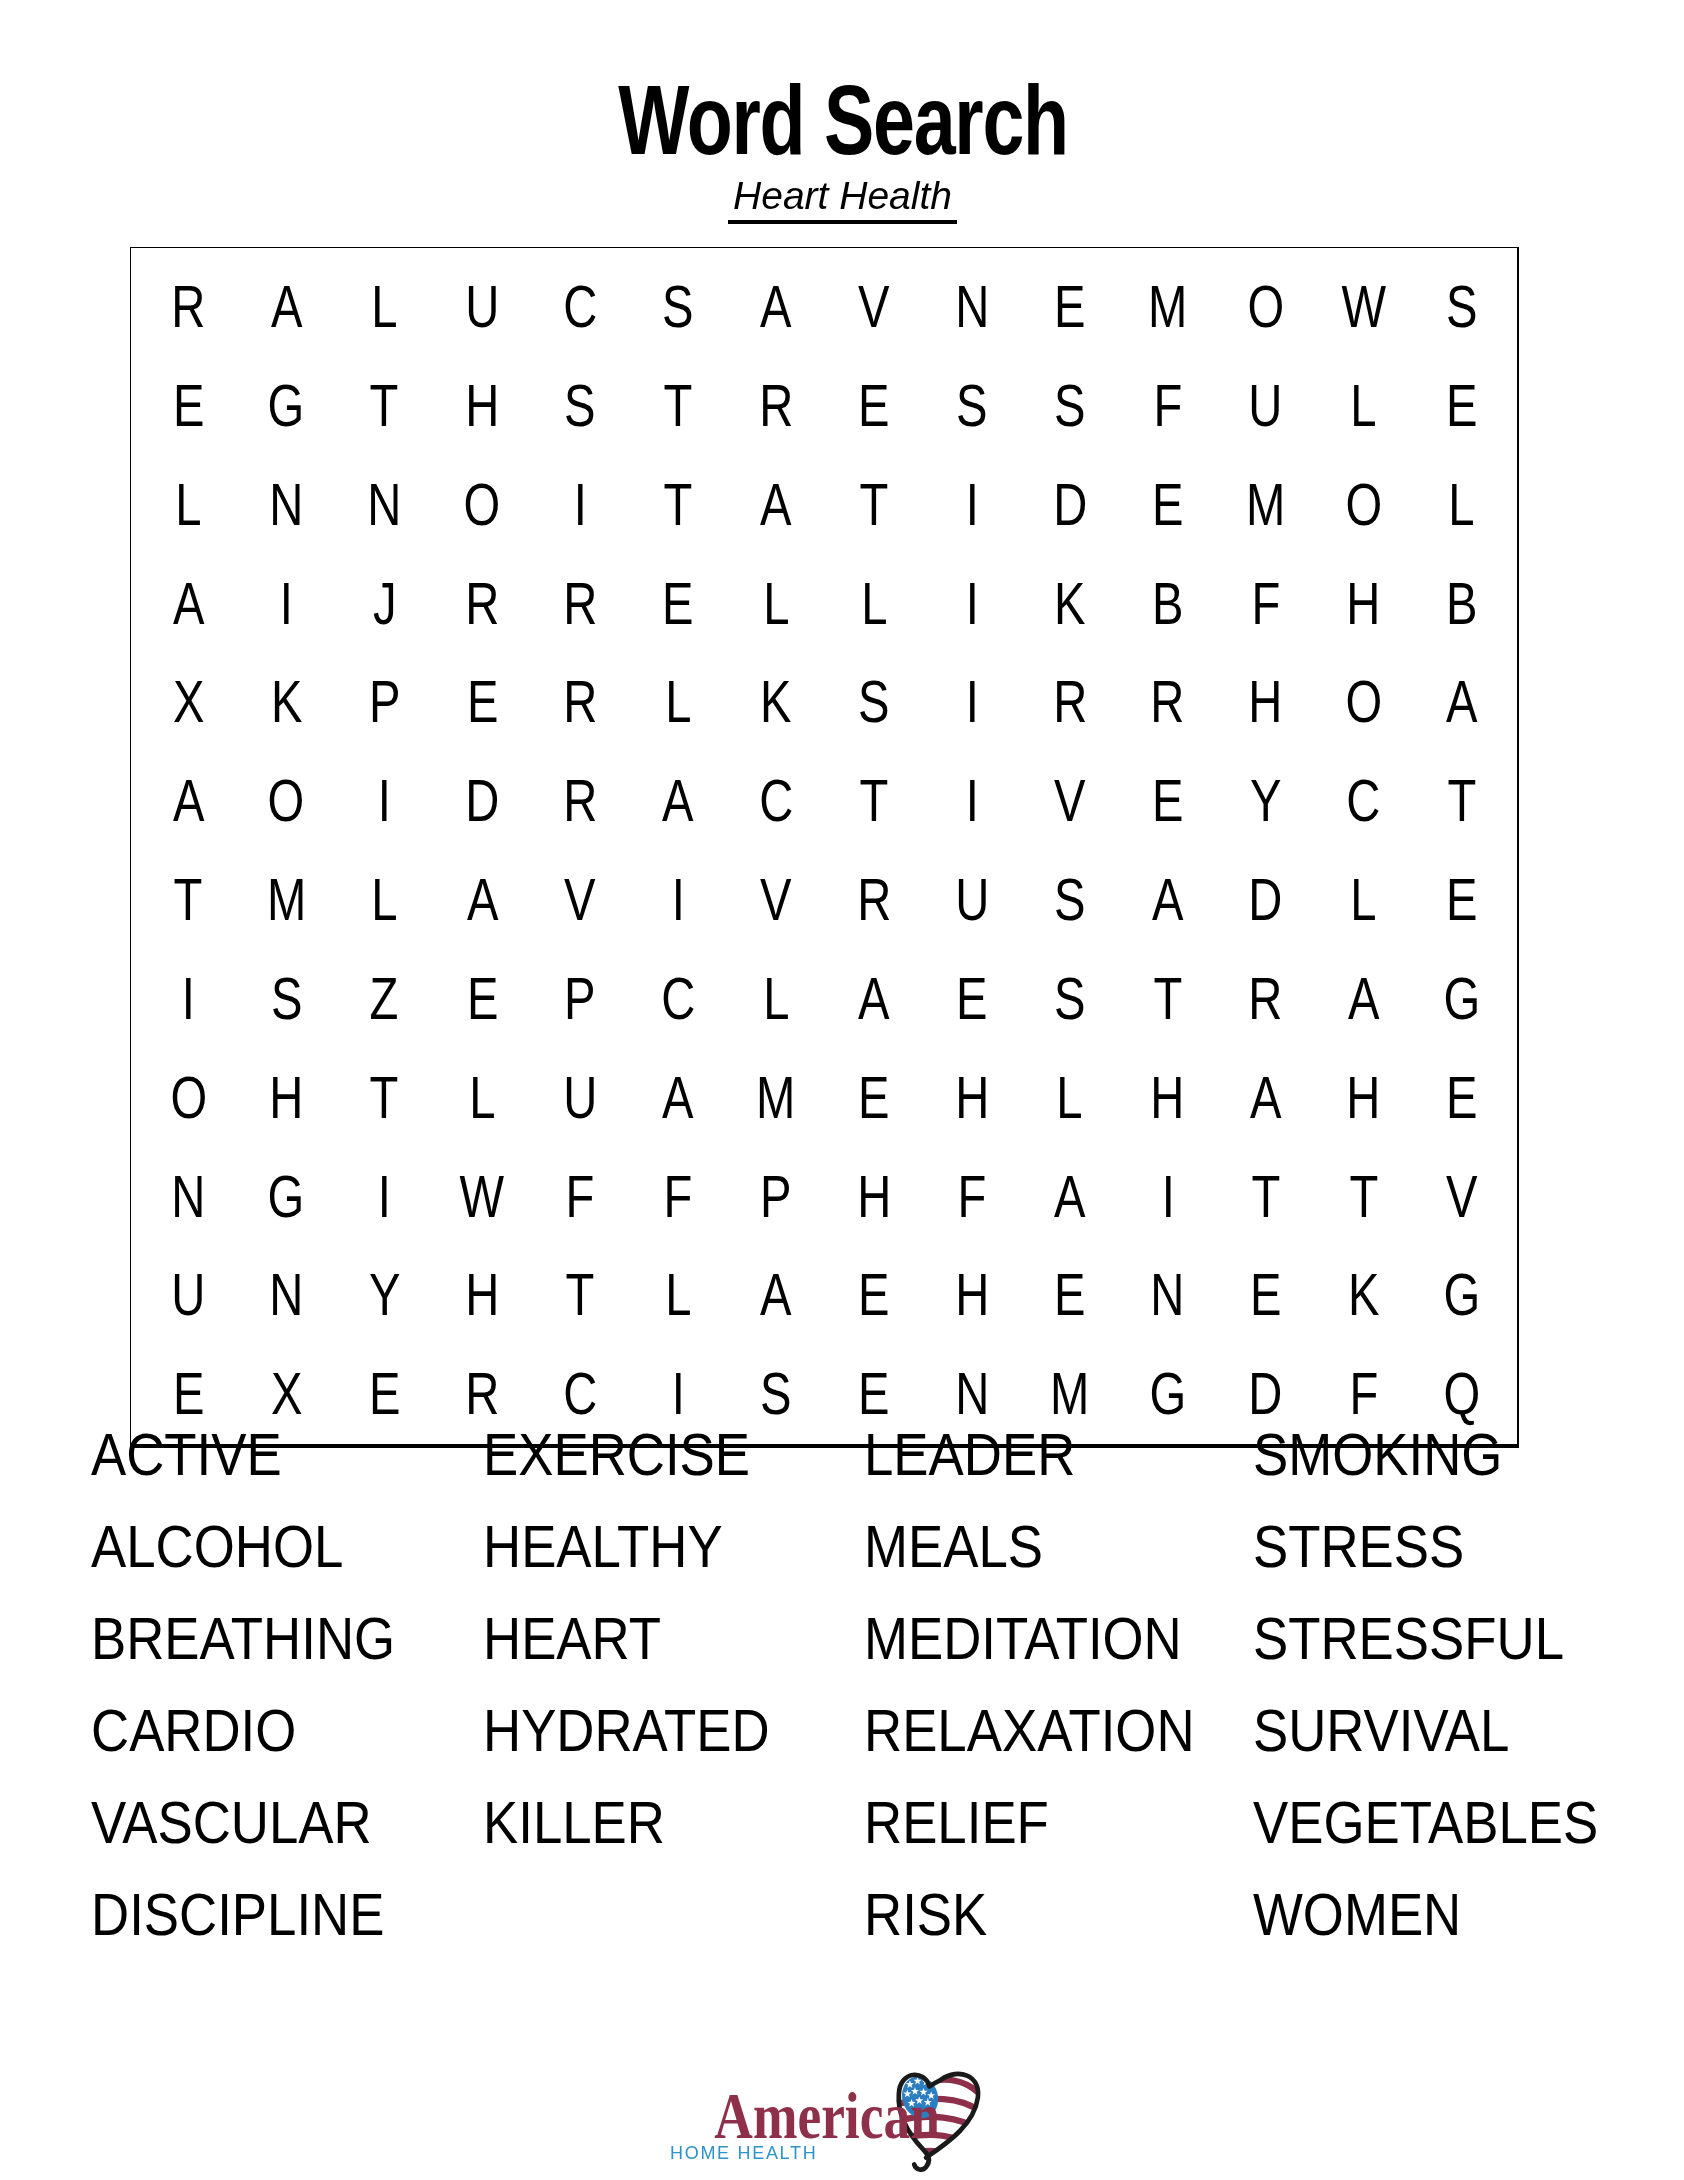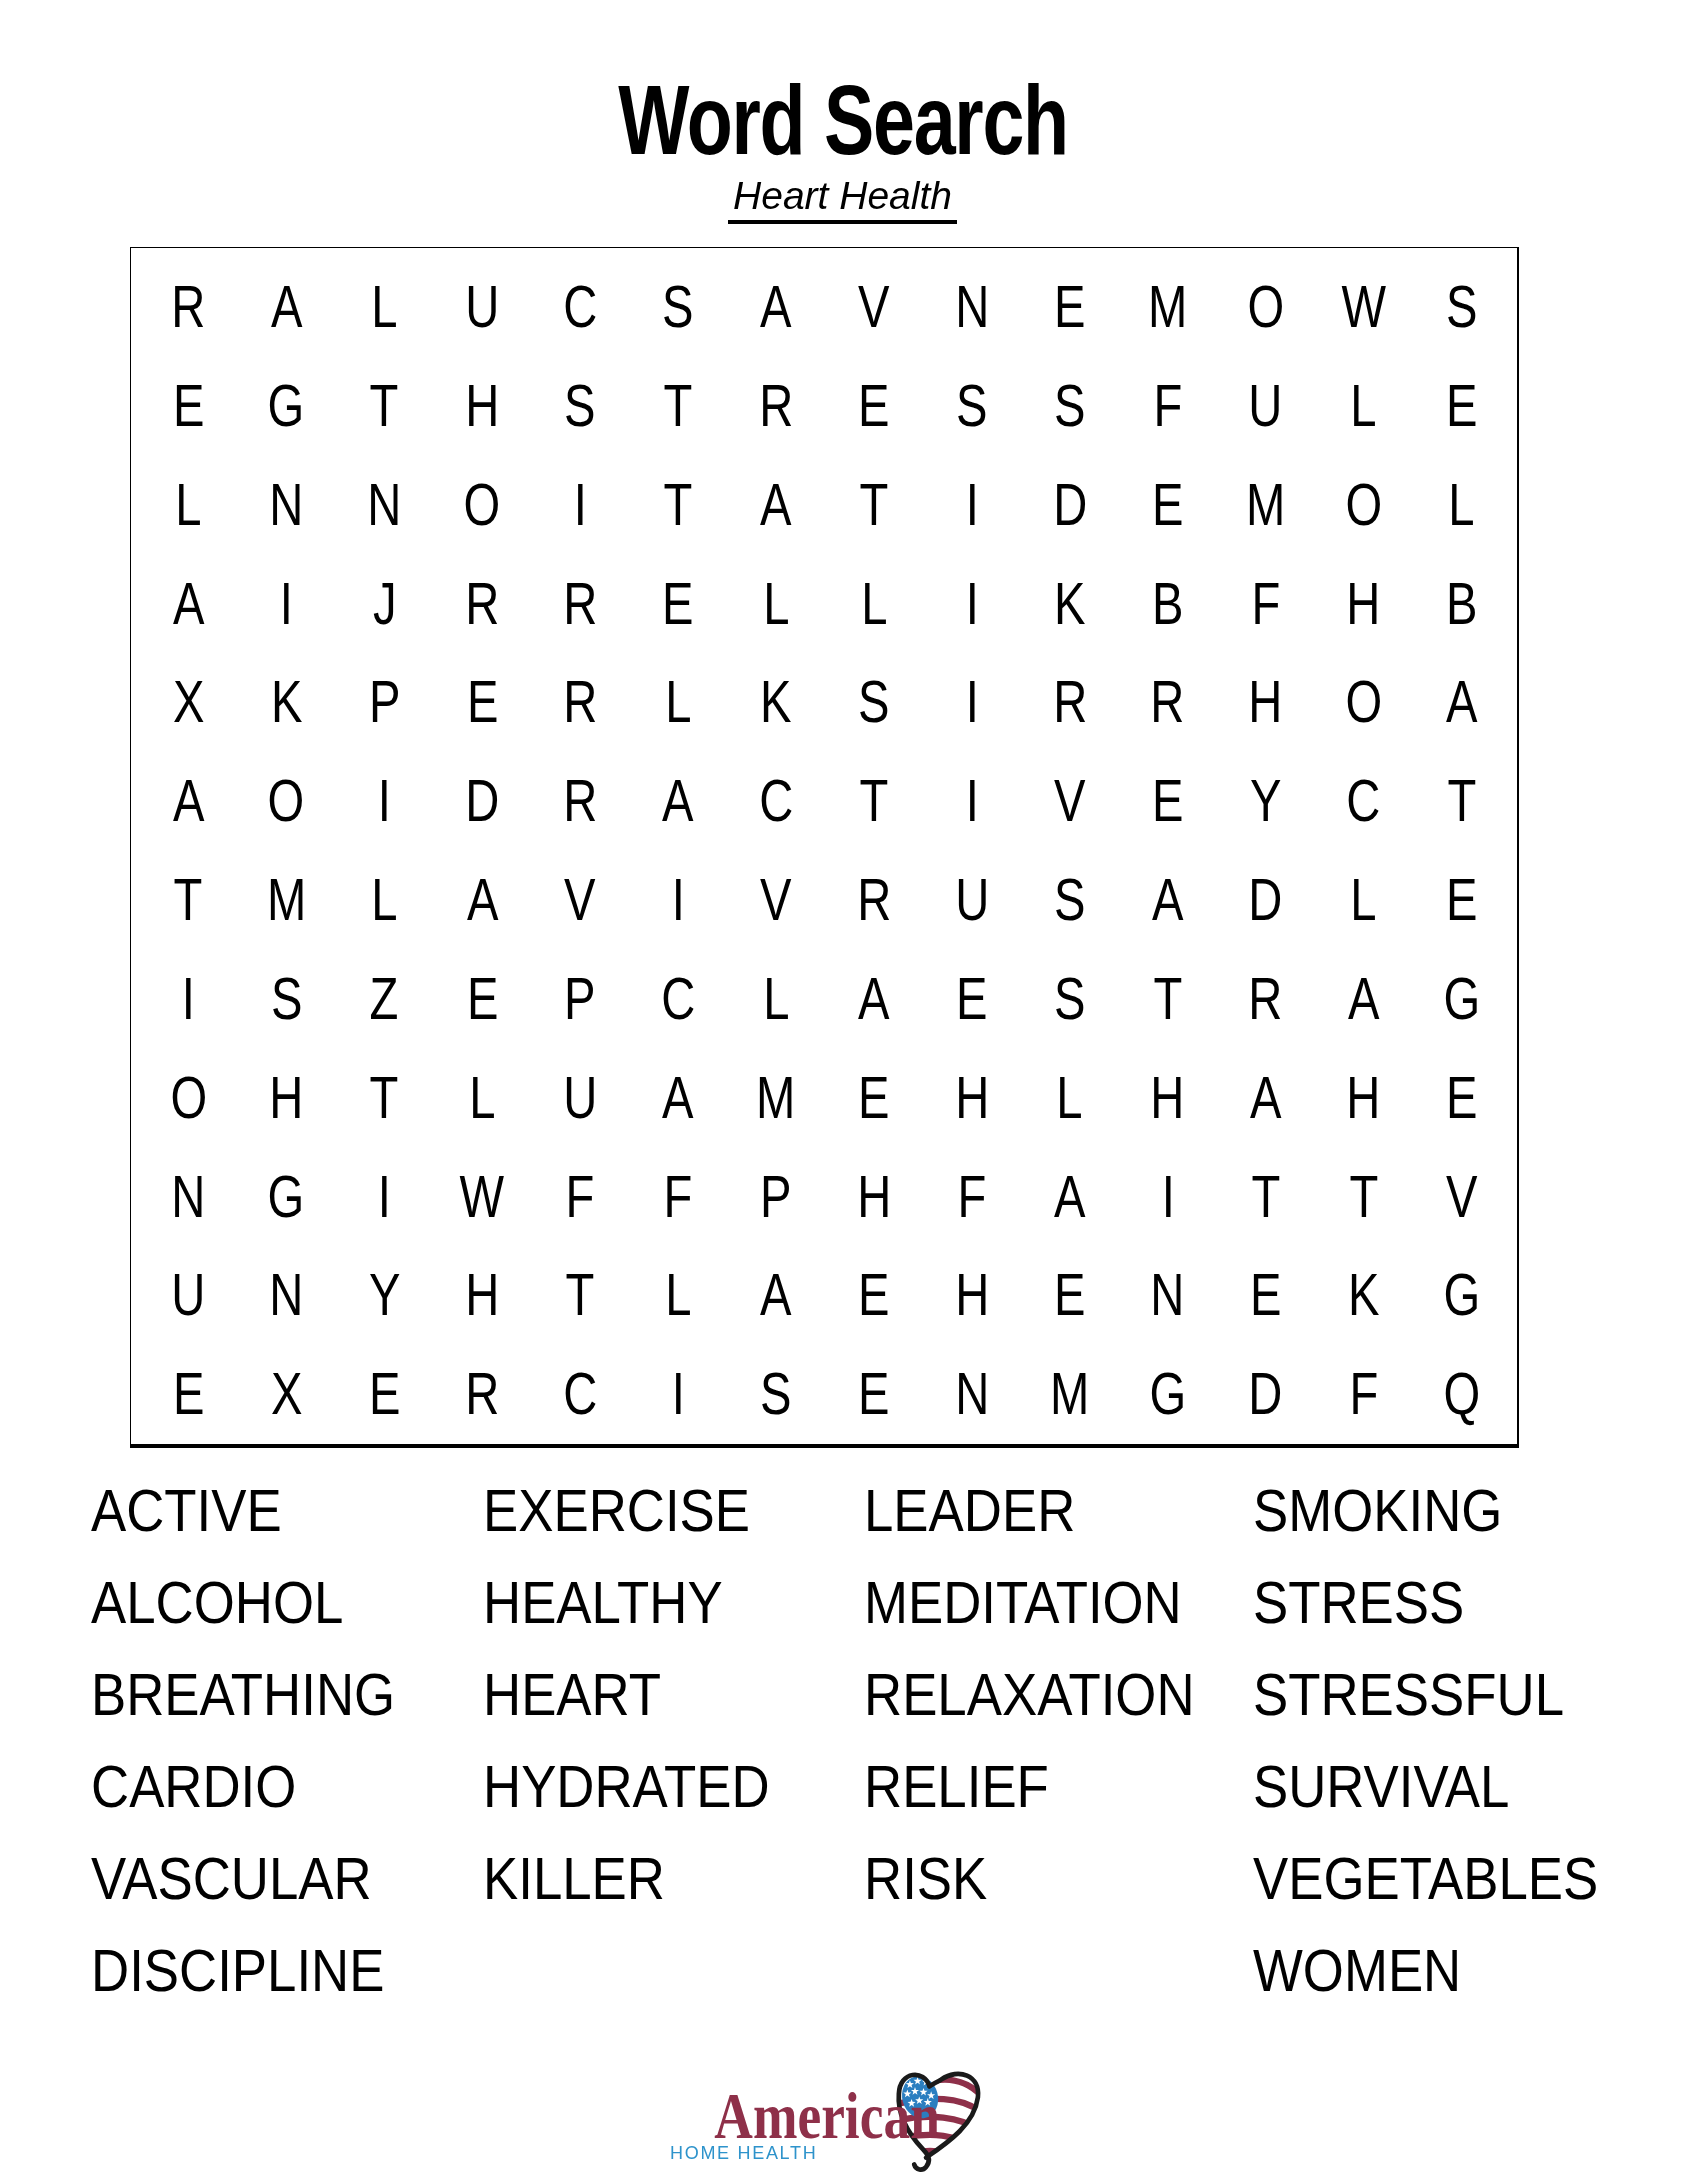--- a/index.html
+++ b/index.html
@@ -71,21 +71,21 @@
   }
   .cell span {
     display: inline-block;
     transform: scaleX(0.8);
     transform-origin: center center;
   }
 
   
   .words {
     position: absolute;
-    left: 91px; top: 1425px;
+    left: 91px; top: 1369px;
     width: 1533px;
     display: grid;
     grid-template-columns: 392px 381px 389px auto;
   }
   .wcol { display: flex; flex-direction: column; }
   .word {
     height: 92px;
     display: flex;
     align-items: center;
     font-size: 60px;
@@ -688,20 +688,23 @@
         <div class="word">
           <span>HYDRATED</span>
         </div>
         <div class="word">
           <span>KILLER</span>
         </div>
       </div>
       <div class="wcol">
         <div class="word">
           <span>LEADER</span>
+        </div>
+        <div class="word">
+          <span>MEALS</span>
         </div>
         <div class="word">
           <span>MEDITATION</span>
         </div>
         <div class="word">
           <span>RELAXATION</span>
         </div>
         <div class="word">
           <span>RELIEF</span>
         </div>

